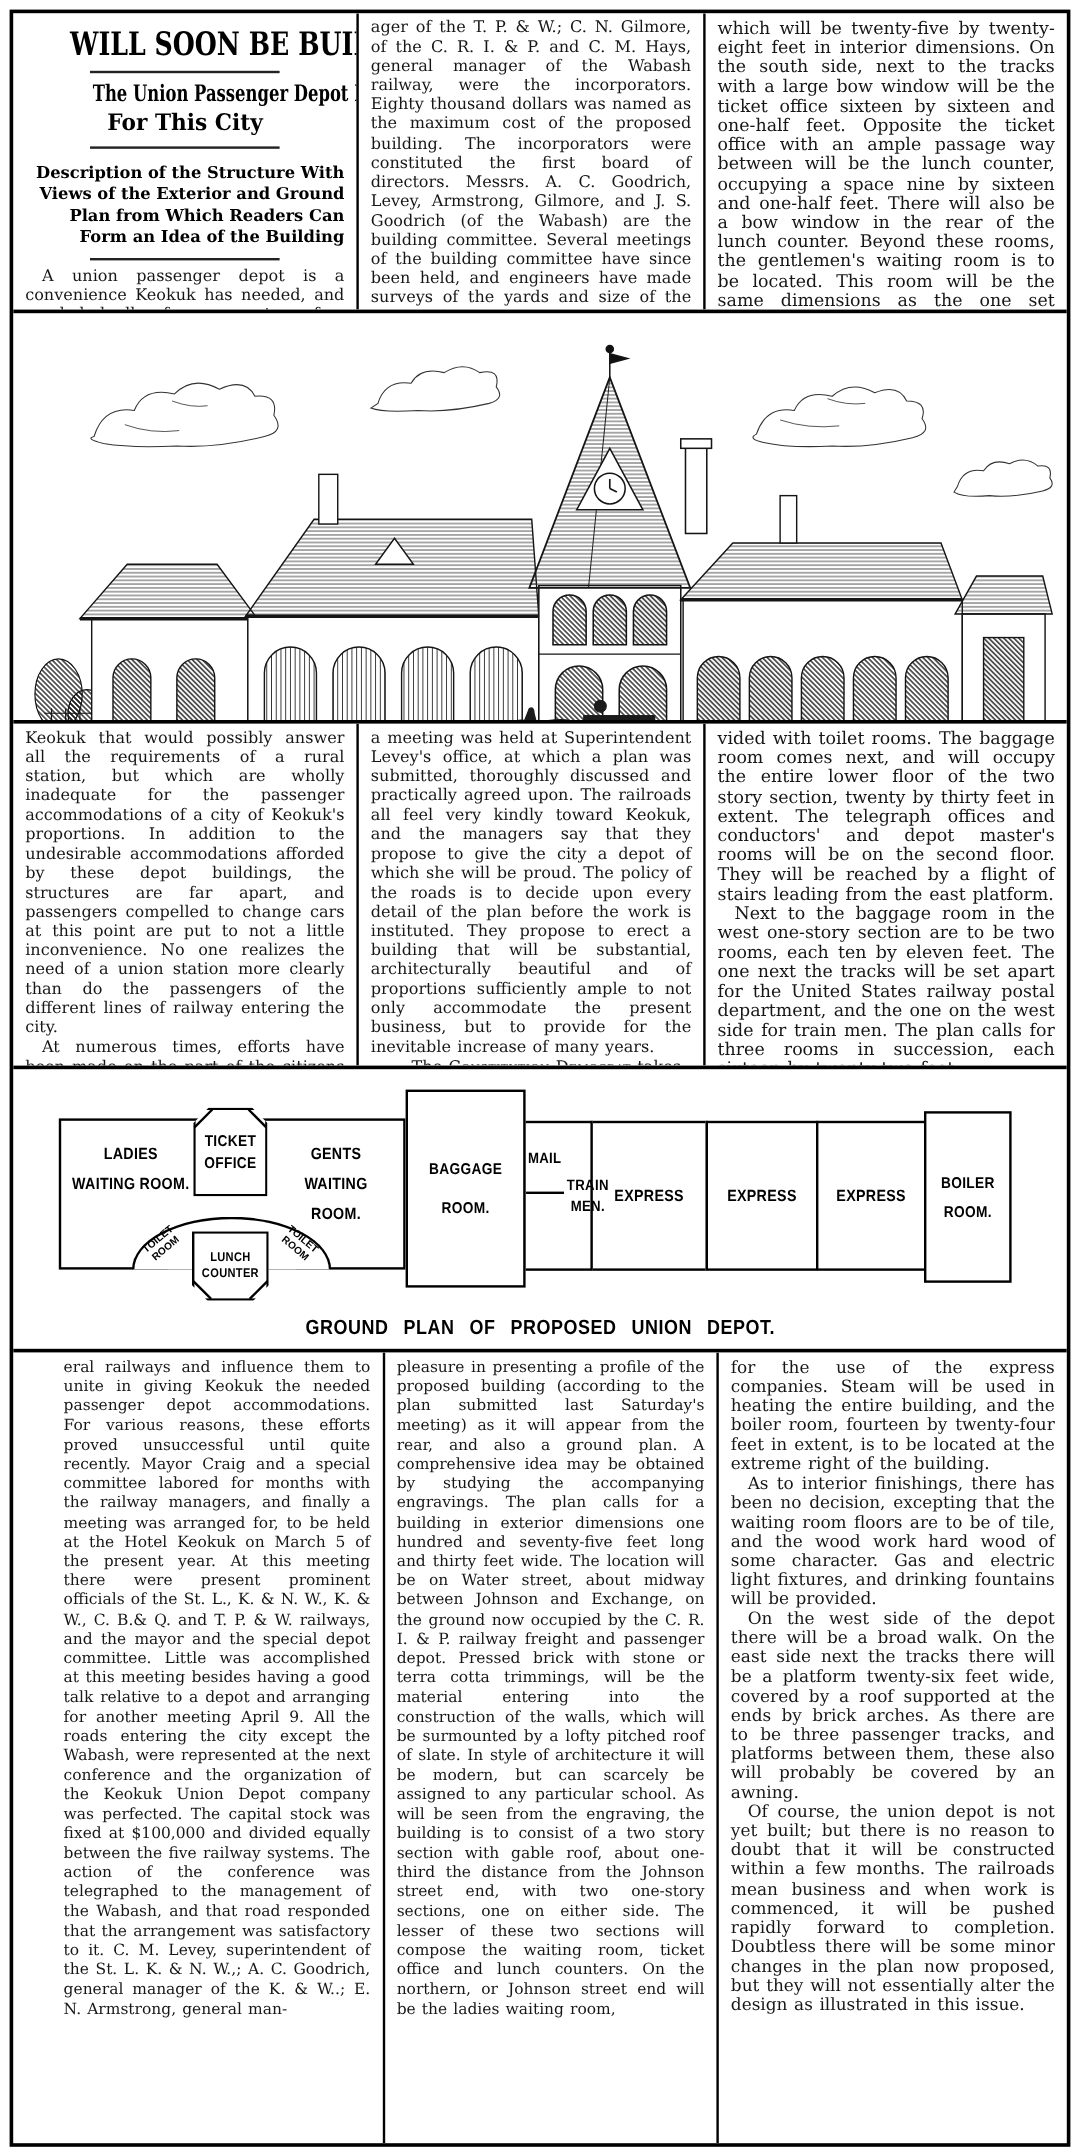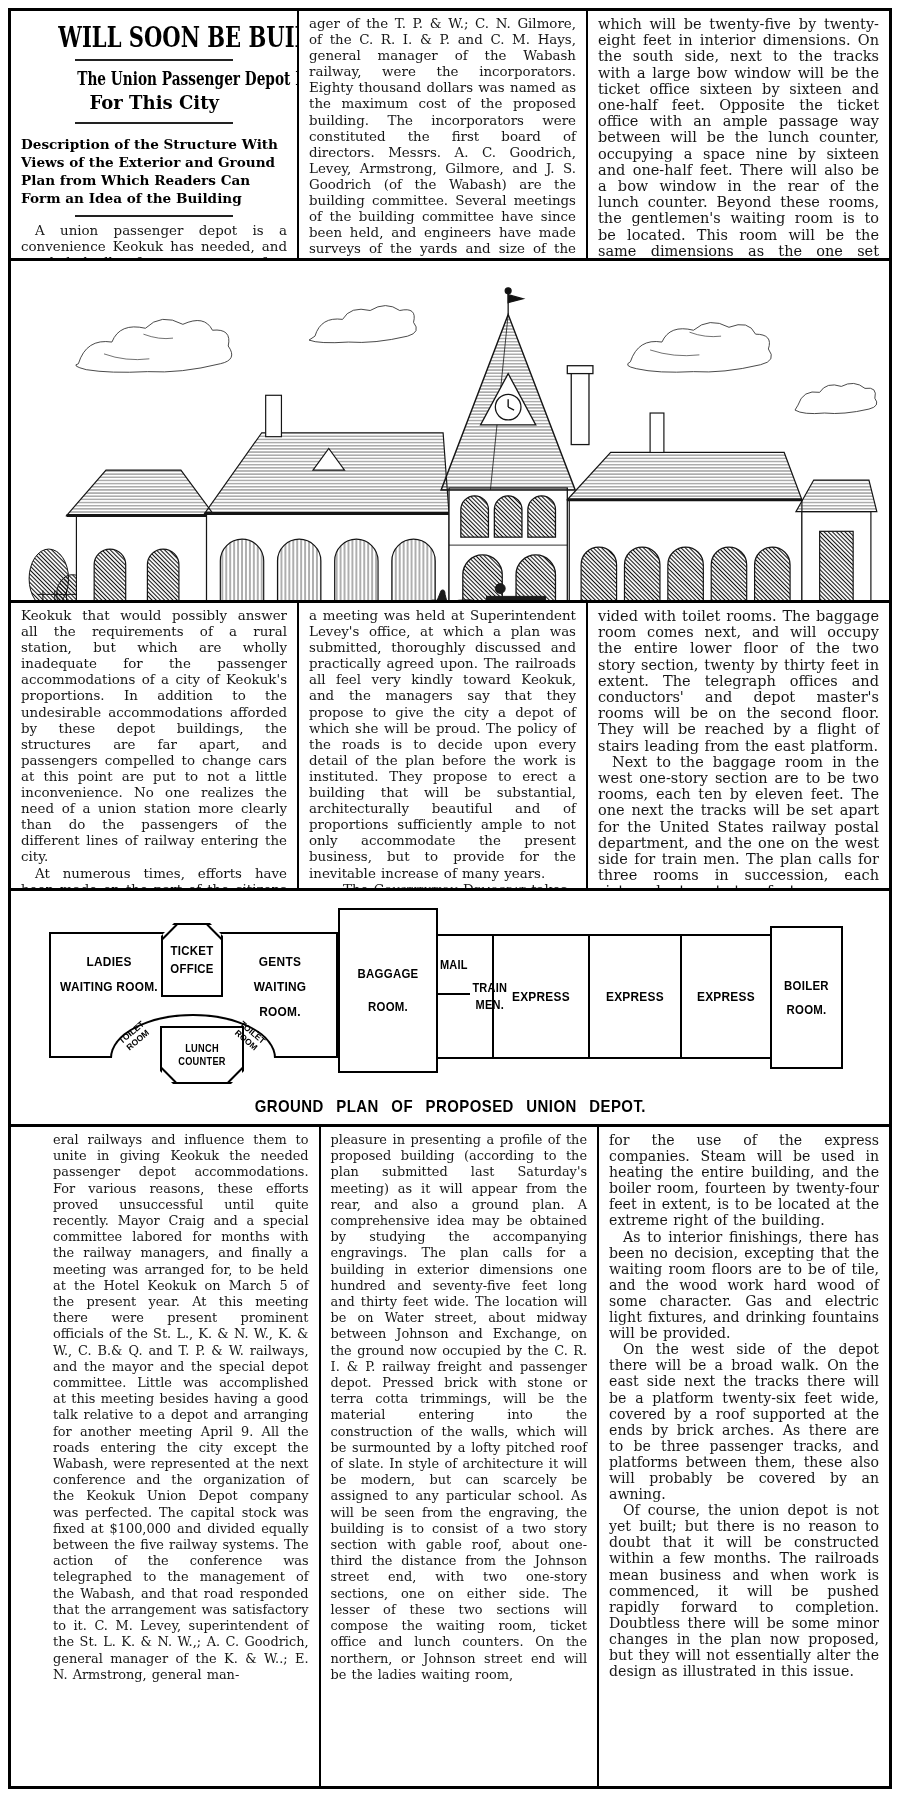--- a/index.html
+++ b/index.html
@@ -30,21 +30,21 @@
   .sec-3 .col-c .txt { font-size:14.1px; line-height:16.1px; }
   .indent { text-indent:14px; }
   .indent-lg { text-indent:34px; }
   .smallcaps { font-variant:small-caps; letter-spacing:0.4px; }
 
   
   .headline { margin:8px 0 0; text-align:center; font-weight:bold; font-size:27px;
               line-height:1.05; color:#000; white-space:nowrap; }
   .subhead { margin:2px 0 0; text-align:center; font-weight:bold; font-size:19px;
              line-height:1.25; color:#000; white-space:nowrap; }
-  .deck { margin:12px 0 0; text-align:left; font-weight:bold; font-size:13.6px;
+  .deck { margin:12px 0 0; text-align:right; font-weight:bold; font-size:13.6px;
           line-height:1.32; color:#000; }
   .sq72 { display:inline-block; transform:scaleX(0.72); transform-origin:50% 50%; }
   .sq78 { display:inline-block; transform:scaleX(0.78); transform-origin:50% 50%; }
   .sq88 { display:inline-block; transform:scaleX(0.88); transform-origin:50% 50%; }
   .sq95 { display:inline-block; transform:scaleX(0.95); transform-origin:50% 50%; }
   .rule { width:158px; border-top:2px solid #222; margin:7px auto 6px; }
 
   
   .caption-bar { text-align:center; font-family:"Liberation Sans", sans-serif;
                  font-weight:bold; font-size:17px; letter-spacing:0.5px; word-spacing:9px;
@@ -61,21 +61,21 @@
   .room { position:absolute; box-sizing:border-box; border:2px solid #000; background:#fff;
           display:flex; align-items:center; justify-content:center; text-align:center; }
   .room-label { display:block; transform:scaleX(0.88); transform-origin:50% 50%;
                 letter-spacing:0.3px; }
   .r-strip   { left:38px;  top:41px;  width:289px; height:126px; z-index:1; }
   .lbl-ladies{ position:absolute; left:2px;  top:16px; width:112px; font-size:13.5px; line-height:1.85; text-align:center; }
   .lbl-gents { position:absolute; left:174px; top:16px; width:110px; font-size:13.5px; line-height:1.85; text-align:center; }
   .r-arc { position:absolute; left:99px; top:123px; width:166px; height:44px; z-index:2;
            border:2px solid #000; border-bottom:none; box-sizing:border-box;
            border-radius:50% 50% 0 0 / 100% 100% 0 0; background:#fff; }
-  .r-lunch { left:149px; top:135px; width:84px; height:58px; z-index:3; font-size:10.5px; line-height:1.2;
+  .r-lunch { left:149px; top:135px; width:64px; height:58px; z-index:3; font-size:10.5px; line-height:1.2;
              clip-path:polygon(0 0,100% 0,100% calc(100% - 13px),calc(100% - 13px) 100%,13px 100%,0 calc(100% - 13px)); }
   .r-lunch::before { content:""; position:absolute; left:-4px; bottom:6px; width:21px; height:2px; background:#000; transform:rotate(45deg); }
   .r-lunch::after  { content:""; position:absolute; right:-4px; bottom:6px; width:21px; height:2px; background:#000; transform:rotate(-45deg); }
   .r-ticket { left:150px; top:32px; width:62px; height:74px; z-index:3; font-size:13px; line-height:1.35;
               clip-path:polygon(13px 0,calc(100% - 13px) 0,100% 13px,100% 100%,0 100%,0 13px); }
   .r-ticket::before { content:""; position:absolute; left:-4px; top:6px; width:21px; height:2px; background:#000; transform:rotate(-45deg); }
   .r-ticket::after  { content:""; position:absolute; right:-4px; top:6px; width:21px; height:2px; background:#000; transform:rotate(45deg); }
   .lbl-toilet { position:absolute; width:44px; font-size:8.5px; line-height:1.15; text-align:center; z-index:4; }
   .lbl-toilet-l { left:102px; top:136px; transform:rotate(-40deg); }
   .lbl-toilet-r { left:216px; top:136px; transform:rotate(40deg); }

